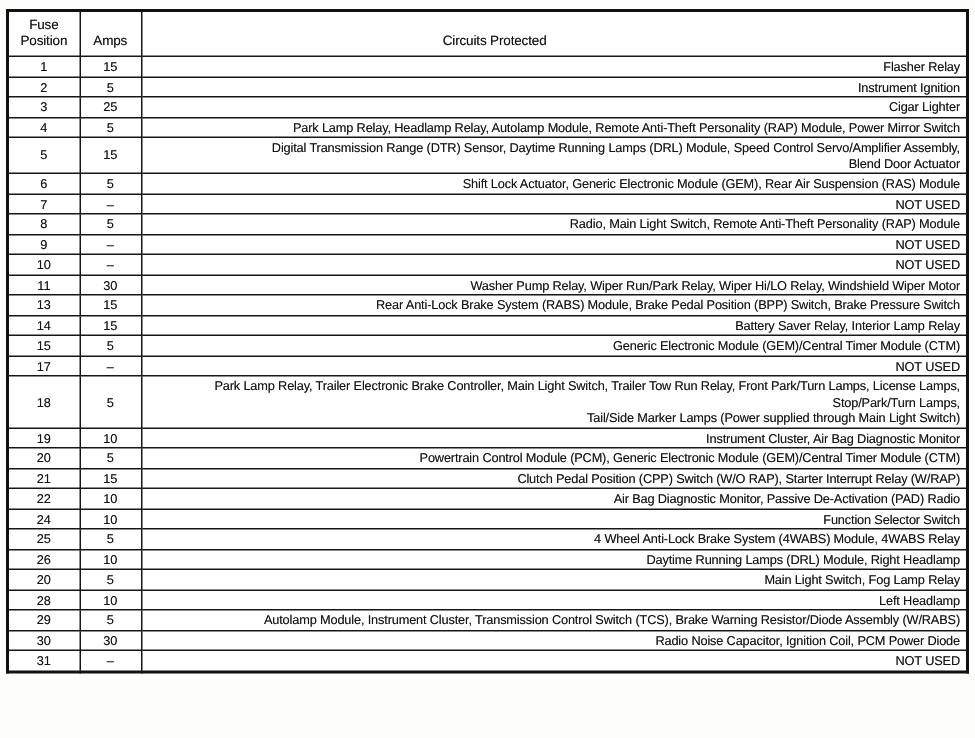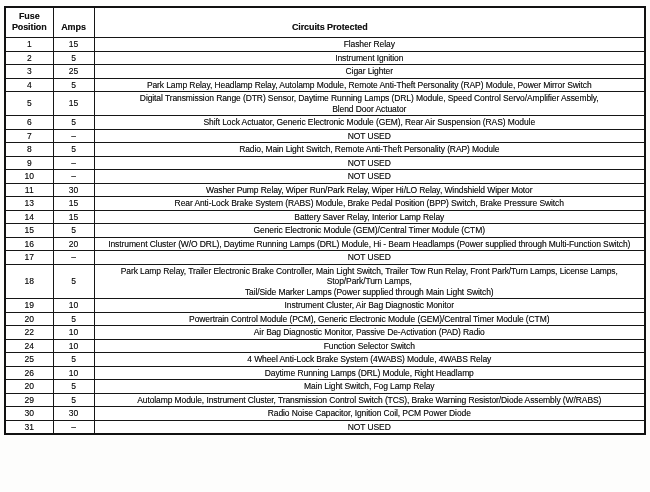--- a/index.html
+++ b/index.html
@@ -30,21 +30,21 @@
   }
   col.c-pos  { width: 48px; }
   col.c-amps { width: 41px; }
   th, td {
     border: 1px solid #161616;
     margin: 0;
     overflow: hidden;
   }
   th {
     font-size: 9px;
-    font-weight: bold;
+    font-weight: normal;
     line-height: 11px;
     vertical-align: bottom;
     padding: 3px 2px 4px 2px;
     text-align: center;
     white-space: pre-line;
     letter-spacing: -0.1px;
   }
   th.h-circuits {
     
     padding-right: 81px;
@@ -54,21 +54,21 @@
     font-size: 8.5px;
     line-height: 10.5px;
     padding: 1px 4px;
     vertical-align: middle;
   }
   td.pos, td.amps {
     text-align: center;
     padding: 1px 2px;
   }
   td.circuits {
-    text-align: center;
+    text-align: right;
     white-space: pre-line;
     letter-spacing: -0.1px;
   }
   
   td, th { text-shadow: 0 0 0.35px rgba(20,20,20,0.55); }
 </style>
 </head>
 <body>
 
 <div class="page">
@@ -167,25 +167,20 @@
           <td class="amps">15</td>
           <td class="circuits">Battery Saver Relay, Interior Lamp Relay</td>
         </tr>
 
         <tr>
           <td class="pos">15</td>
           <td class="amps">5</td>
           <td class="circuits">Generic Electronic Module (GEM)/Central Timer Module (CTM)</td>
         </tr>
 
-        <tr>
-          <td class="pos">16</td>
-          <td class="amps">20</td>
-          <td class="circuits">Instrument Cluster (W/O DRL), Daytime Running Lamps (DRL) Module, Hi - Beam Headlamps (Power supplied through Multi-Function Switch)</td>
-        </tr>
 
         <tr>
           <td class="pos">17</td>
           <td class="amps">–</td>
           <td class="circuits">NOT USED</td>
         </tr>
 
         <tr>
           <td class="pos">18</td>
           <td class="amps">5</td>
@@ -198,20 +193,25 @@
           <td class="amps">10</td>
           <td class="circuits">Instrument Cluster, Air Bag Diagnostic Monitor</td>
         </tr>
 
         <tr>
           <td class="pos">20</td>
           <td class="amps">5</td>
           <td class="circuits">Powertrain Control Module (PCM), Generic Electronic Module (GEM)/Central Timer Module (CTM)</td>
         </tr>
 
+        <tr>
+          <td class="pos">21</td>
+          <td class="amps">15</td>
+          <td class="circuits">Clutch Pedal Position (CPP) Switch (W/O RAP), Starter Interrupt Relay (W/RAP)</td>
+        </tr>
 
         <tr>
           <td class="pos">22</td>
           <td class="amps">10</td>
           <td class="circuits">Air Bag Diagnostic Monitor, Passive De-Activation (PAD) Radio</td>
         </tr>
 
 
         <tr>
           <td class="pos">24</td>
@@ -230,20 +230,25 @@
           <td class="amps">10</td>
           <td class="circuits">Daytime Running Lamps (DRL) Module, Right Headlamp</td>
         </tr>
 
         <tr>
           <td class="pos">20</td>
           <td class="amps">5</td>
           <td class="circuits">Main Light Switch, Fog Lamp Relay</td>
         </tr>
 
+        <tr>
+          <td class="pos">28</td>
+          <td class="amps">10</td>
+          <td class="circuits">Left Headlamp</td>
+        </tr>
 
         <tr>
           <td class="pos">29</td>
           <td class="amps">5</td>
           <td class="circuits">Autolamp Module, Instrument Cluster, Transmission Control Switch (TCS), Brake Warning Resistor/Diode Assembly (W/RABS)</td>
         </tr>
 
         <tr>
           <td class="pos">30</td>
           <td class="amps">30</td>

